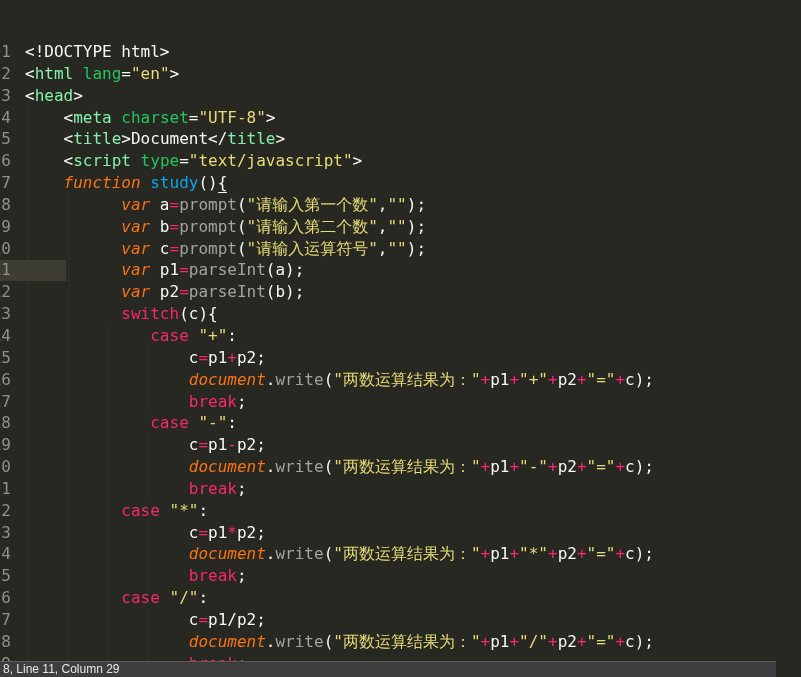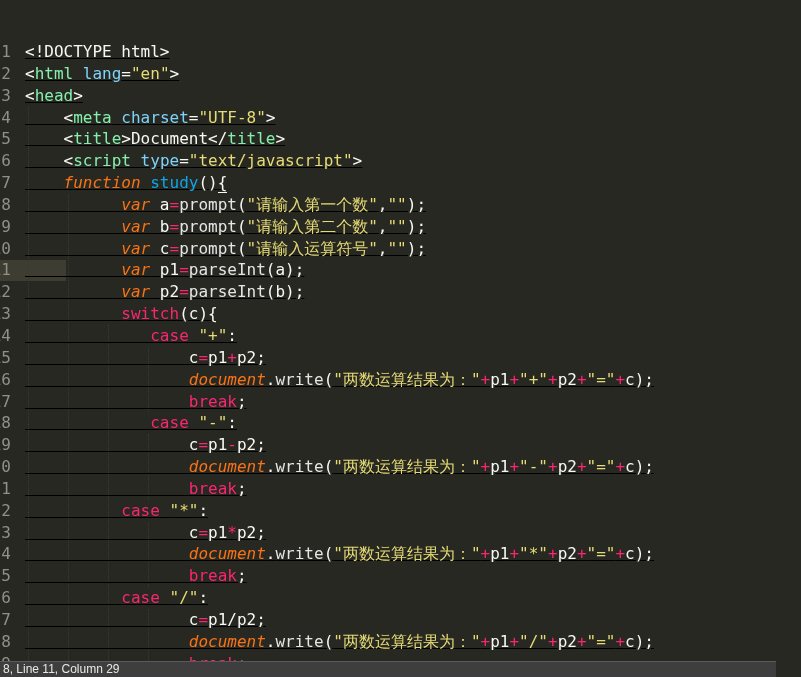--- a/index.html
+++ b/index.html
@@ -50,34 +50,34 @@
   .curline-box {
     position:absolute; left:0; width:66px; height:22px;
     background:#3e3d32;
   }
   .gutter {
     position:absolute; left:-29px; top:6px; width:40px;
     text-align:right; color:#8f908a; font-size:16px;
   }
   .gnum { height:21.85px; line-height:21.85px; }
   .codecol { position:absolute; left:25px; top:6px; white-space:pre; font-size:16px; }
-  .cline { height:21.85px; line-height:21.85px; white-space:pre;text-decoration:underline; }
+  .cline { height:21.85px; line-height:21.85px; white-space:pre; }
   .iguide {
     position:absolute; width:0;
     border-left:1px dotted #3b3a32;
   }
   
   .c-fg  { color:#f8f8f2; }
   .c-kw  { color:#f92672; }
   .c-tag { color:#86efac; }
   .c-str { color:#e6db74; }
-  .c-fn  { color:#e5e5e5; }
+  .c-fn  { color:#a3a3a3; }
   .c-kwi { color:#f97316; font-style:italic; }
   .c-grn { color:#0ea5e9; }
-  .c-attr{ color:#7dd3fc;margin-top:24px; }
+  .c-attr{ color:#22c55e;margin-top:24px; }
   .c-und { color:#f8f8f2; border-bottom:1px solid #f8f8f2; }
   
   .statusbar {
     position:absolute; left:0; top:661px; width:776px; height:16px;
     background:#3e3e3e; border-top:1px solid #5a5a5a;
     font-family:"Liberation Sans", sans-serif; font-size:12px;
     color:#e8e8e8; line-height:15px; padding-left:3px;
   }
 </style>
 </head>

